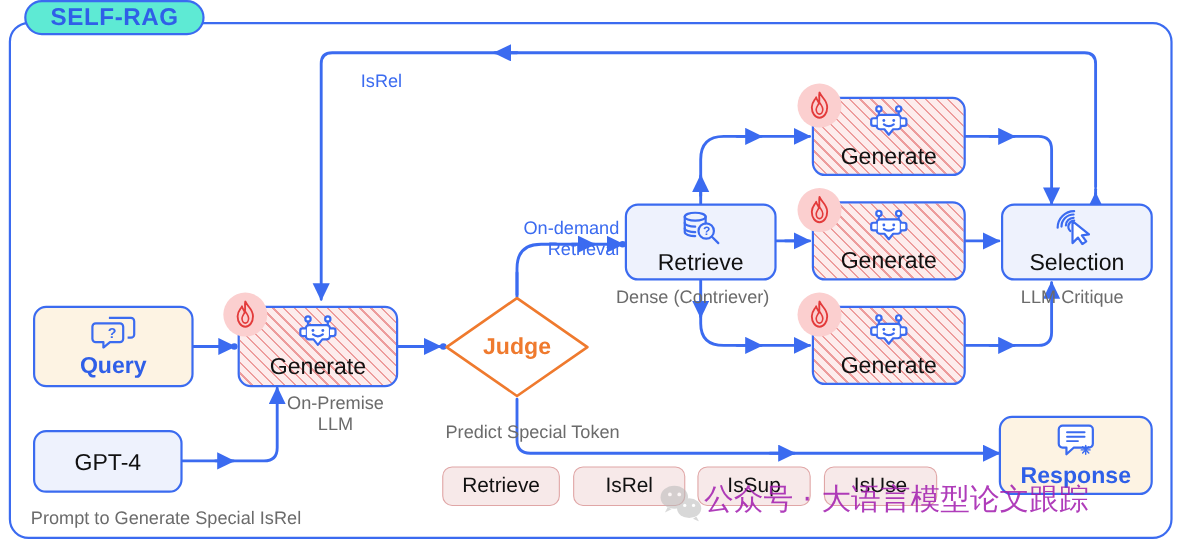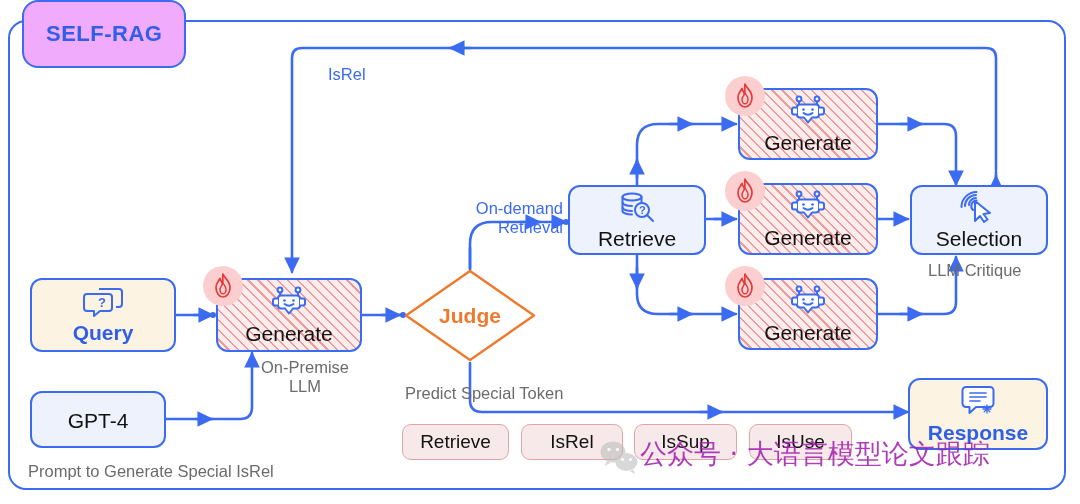--- a/index.html
+++ b/index.html
@@ -4,22 +4,22 @@
 <style>
   html,body{margin:0;padding:0;background:#ffffff;}
   body{width:1080px;height:504px;overflow:hidden;
        font-family:"Liberation Sans","DejaVu Sans",sans-serif;}
   #stage{position:relative;width:1080px;height:504px;background:#fff;}
 
   
   .frame{position:absolute;left:8px;top:20px;width:1058px;height:470px;
          border:2px solid #3b6bf0;border-radius:18px;box-sizing:border-box;background:#fff;}
   .title-badge{position:absolute;left:22px;top:0px;
-        background:#f0abfc;border:2px solid #3b6bf0;border-radius:16px;
-        padding:19px 22px;color:#2f5fe8;font-weight:bold;font-size:22px;
+        background:#5eead4;border:2px solid #3b6bf0;border-radius:16px;
+        padding:1px 22px;color:#2f5fe8;font-weight:bold;font-size:22px;
         letter-spacing:.5px;z-index:40;}
 
   
   svg.wires{position:absolute;left:0;top:0;width:1080px;height:504px;z-index:5;}
 
   
   .node{position:absolute;box-sizing:border-box;border:2px solid #3b6bf0;
         border-radius:12px;display:flex;flex-direction:column;
         align-items:center;justify-content:center;z-index:10;}
   .node .lbl{font-size:21px;color:#111;line-height:1;margin-top:2px;}
@@ -187,20 +187,21 @@
           <path d="M6.5,11.5 c0,2 4.3,3.6 9.5,3.6"></path>
           <path d="M6.5,16.5 c0,2 4.3,3.6 9.5,3.6"></path>
           <circle cx="26" cy="19" r="7"></circle>
           <path d="M31.2,24.2 L37,30"></path>
         </g>
         <text x="23" y="23" font-family="Liberation Sans, sans-serif" font-size="11" font-weight="bold" fill="#3b6bf0">?</text>
       </svg>
     </span>
     <span class="lbl">Retrieve</span>
   </div>
+  <div class="cap" style="left:560px;top:261px;">Dense (Contriever)</div>
 
   <div class="node n-hatch" style="left:738px;top:88px;width:140px;height:72px;">
     <span class="ico">
       <svg width="42" height="32" viewBox="0 0 42 32">
         <g fill="#fff" stroke="#3b6bf0" stroke-width="2" stroke-linejoin="round" stroke-linecap="round">
           <circle cx="12" cy="4" r="2.4"></circle>
             <circle cx="30" cy="4" r="2.4"></circle>
           <path d="M12,6.4 v3"></path>
             <path d="M30,6.4 v3"></path>
           <path d="M13,9.5 h16 a3,3 0 0 1 3,3 v7 a3,3 0 0 1 -3,3 h-4 l-4,5 -4,-5 h-4 a3,3 0 0 1 -3,-3 v-7 a3,3 0 0 1 3,-3 z"></path>

